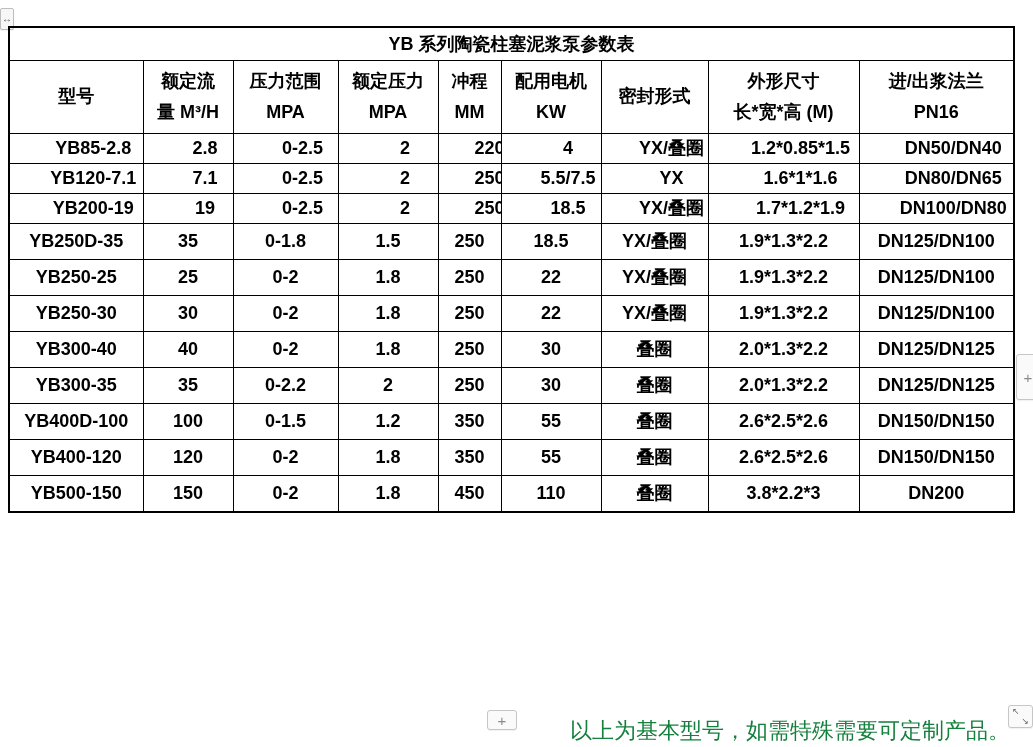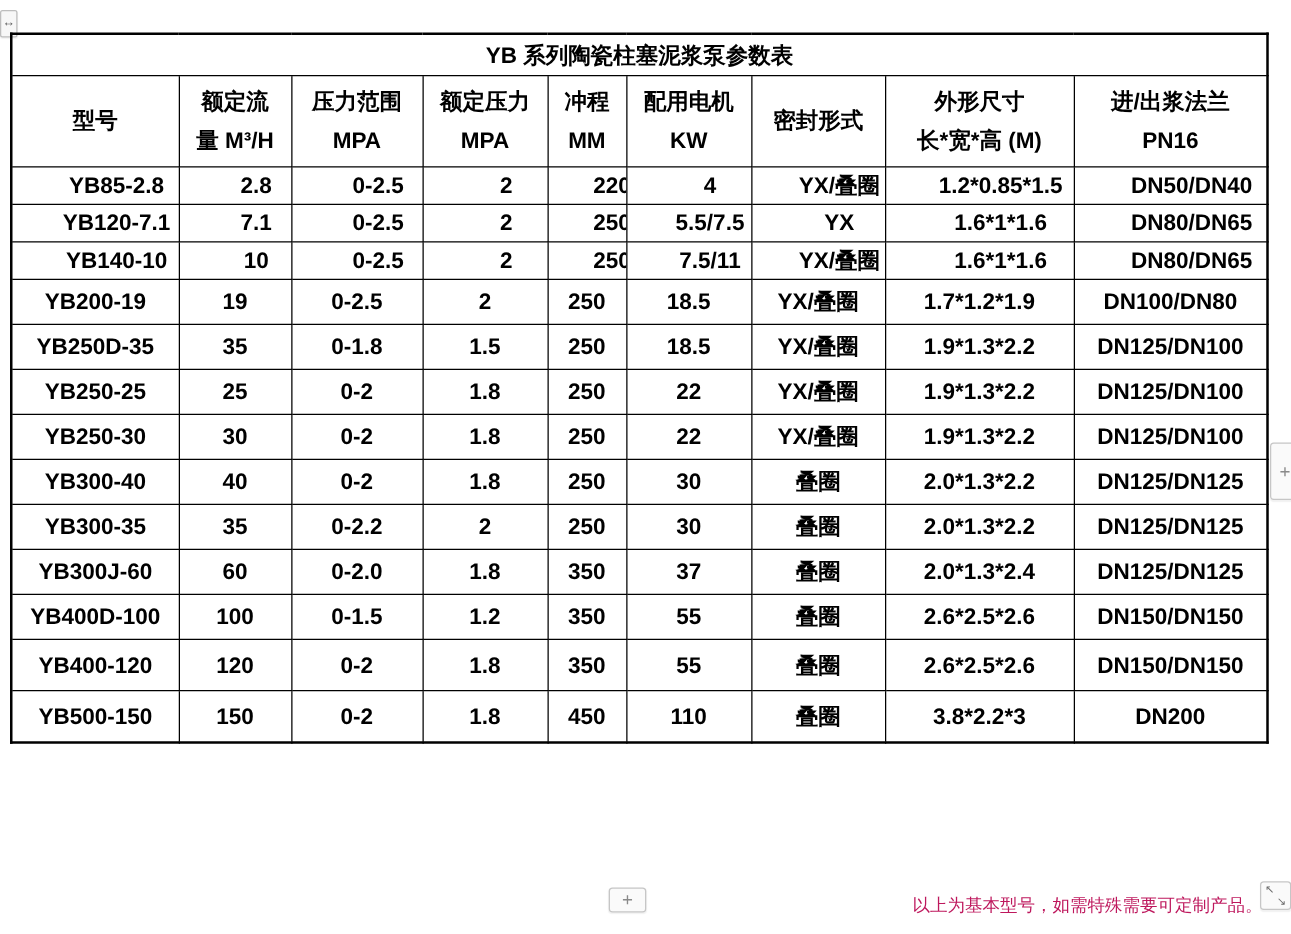--- a/index.html
+++ b/index.html
@@ -27,21 +27,21 @@
   tbody tr td{height:35px;}
   tbody tr:nth-child(-n+3) td{height:29px;padding-left:36px;}
   tbody tr:nth-child(12) td,
   tbody tr:nth-child(13) td{height:40px;}
   tbody tr:nth-child(14) td,
   tbody tr:nth-child(15) td{height:36px;}
   tbody tr:nth-child(16) td{height:33px;}
   
   .footer-note{
     position:absolute;top:716px;right:23px;
-    font-size:14px;color:#be185d;white-space:nowrap;
+    font-size:22px;color:#15803d;white-space:nowrap;
   }
   
   .ctrl{
     position:absolute;background:#fafafa;border:1px solid #c6c6c6;
     border-radius:3px;color:#8a8a8a;
     display:flex;align-items:center;justify-content:center;
     box-shadow:0 1px 1px rgba(0,0,0,0.06);
     font-size:15px;line-height:1;box-sizing:border-box;
   }
   .add-col-btn{left:1016px;top:354px;width:24px;height:46px;}
@@ -128,31 +128,20 @@
         <td>7.1</td>
         <td>0-2.5</td>
         <td>2</td>
         <td>250</td>
         <td>5.5/7.5</td>
         <td>YX</td>
         <td>1.6*1*1.6</td>
         <td>DN80/DN65</td>
       </tr>
       <tr>
-        <td>YB140-10</td>
-        <td>10</td>
-        <td>0-2.5</td>
-        <td>2</td>
-        <td>250</td>
-        <td>7.5/11</td>
-        <td>YX/叠圈</td>
-        <td>1.6*1*1.6</td>
-        <td>DN80/DN65</td>
-      </tr>
-      <tr>
         <td>YB200-19</td>
         <td>19</td>
         <td>0-2.5</td>
         <td>2</td>
         <td>250</td>
         <td>18.5</td>
         <td>YX/叠圈</td>
         <td>1.7*1.2*1.9</td>
         <td>DN100/DN80</td>
       </tr>
@@ -202,31 +191,20 @@
       </tr>
       <tr>
         <td>YB300-35</td>
         <td>35</td>
         <td>0-2.2</td>
         <td>2</td>
         <td>250</td>
         <td>30</td>
         <td>叠圈</td>
         <td>2.0*1.3*2.2</td>
-        <td>DN125/DN125</td>
-      </tr>
-      <tr>
-        <td>YB300J-60</td>
-        <td>60</td>
-        <td>0-2.0</td>
-        <td>1.8</td>
-        <td>350</td>
-        <td>37</td>
-        <td>叠圈</td>
-        <td>2.0*1.3*2.4</td>
         <td>DN125/DN125</td>
       </tr>
       <tr>
         <td>YB400D-100</td>
         <td>100</td>
         <td>0-1.5</td>
         <td>1.2</td>
         <td>350</td>
         <td>55</td>
         <td>叠圈</td>

